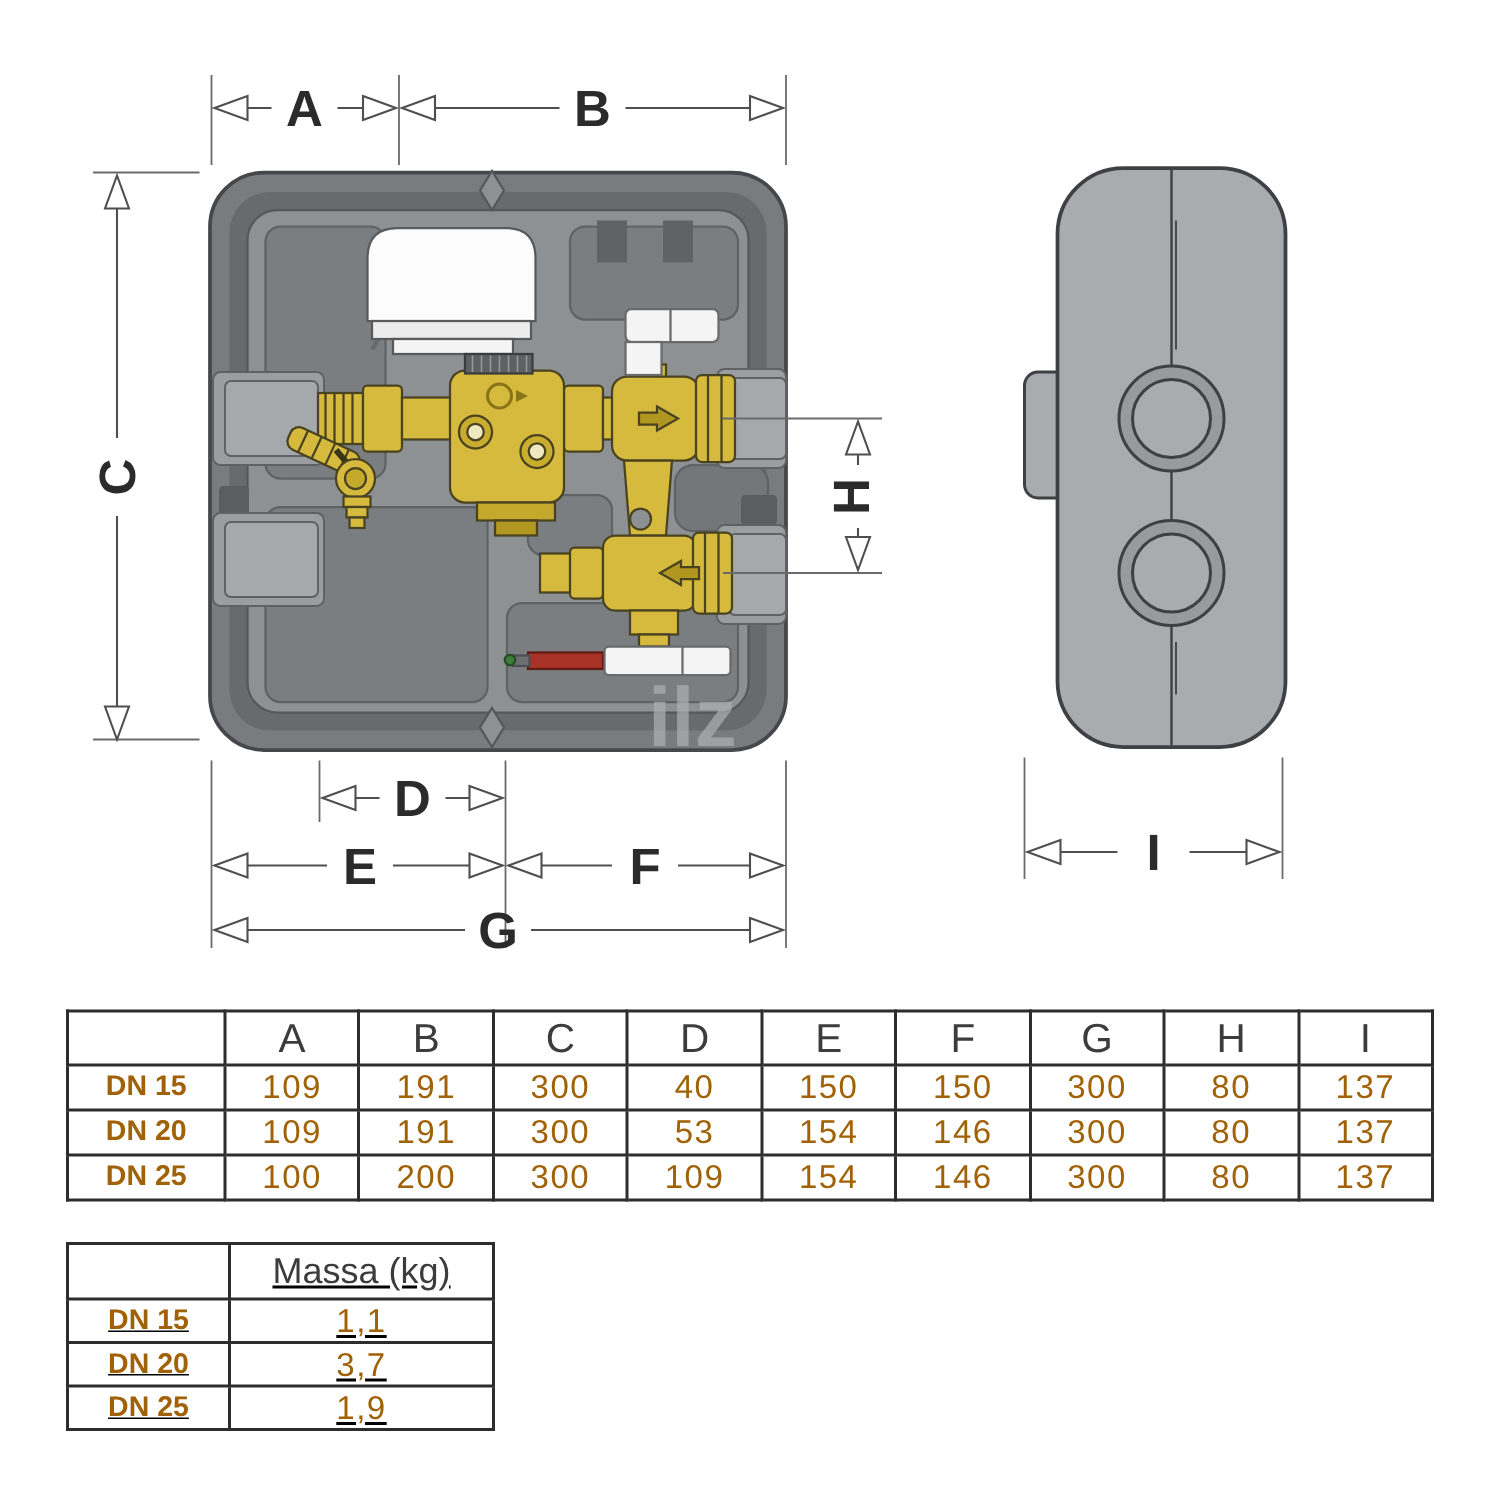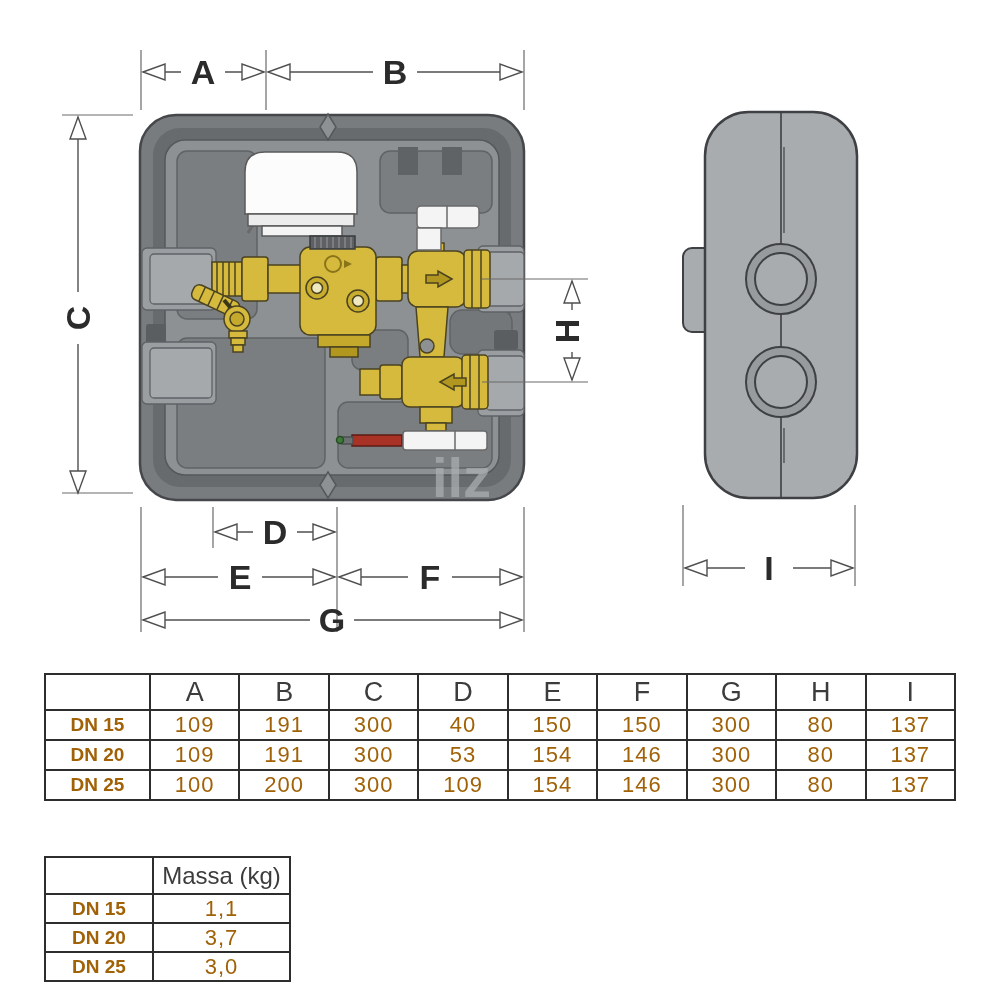--- a/index.html
+++ b/index.html
@@ -13,21 +13,21 @@
   .arrow{fill:#ffffff;stroke:#4f4f4f;stroke-width:1.4;}
   .dimlabel{font:700 34px "Liberation Sans",sans-serif;fill:#2b2b2b;text-anchor:middle;}
   .wm{font:700 56px "Liberation Sans",sans-serif;fill:#aeb1b3;opacity:.7;}
 
   
   table.tbl{position:absolute;border-collapse:collapse;table-layout:fixed;background:#fff;}
   table.tbl th,table.tbl td{border:2px solid #2d2d2d;text-align:center;padding:0;vertical-align:middle;}
   #dims-table{left:44px;top:673px;width:912px;}
   #dims-table thead tr{height:36px;}
   #dims-table tbody tr{height:30px;}
-  #mass-table{left:44px;top:856px;width:247px;}
+  #mass-table{left:44px;top:828px;width:286px;text-decoration:underline;}
   #mass-table thead tr{height:37px;}
   #mass-table tbody tr{height:29px;}
   .colhead{font:400 27px "Liberation Sans",sans-serif;color:#3c3c3c;}
   .masshead{font:400 24px "Liberation Sans",sans-serif;color:#3c3c3c;}
   .rowlabel{font:700 19px "Liberation Sans",sans-serif;color:#a16207;}
   .num{font:400 22px "Liberation Sans",sans-serif;color:#a16207;letter-spacing:1px;}
 </style>
 </head>
 <body>
 
@@ -339,18 +339,18 @@
     <tr>
       <th class="rowlabel">DN 15</th>
       <td class="num">1,1</td>
     </tr>
     <tr>
       <th class="rowlabel">DN 20</th>
       <td class="num">3,7</td>
     </tr>
     <tr>
       <th class="rowlabel">DN 25</th>
-      <td class="num">3,0</td>
+      <td class="num">1,9</td>
     </tr>
   </tbody>
 </table>
 
 </div>
 
 </body></html>

